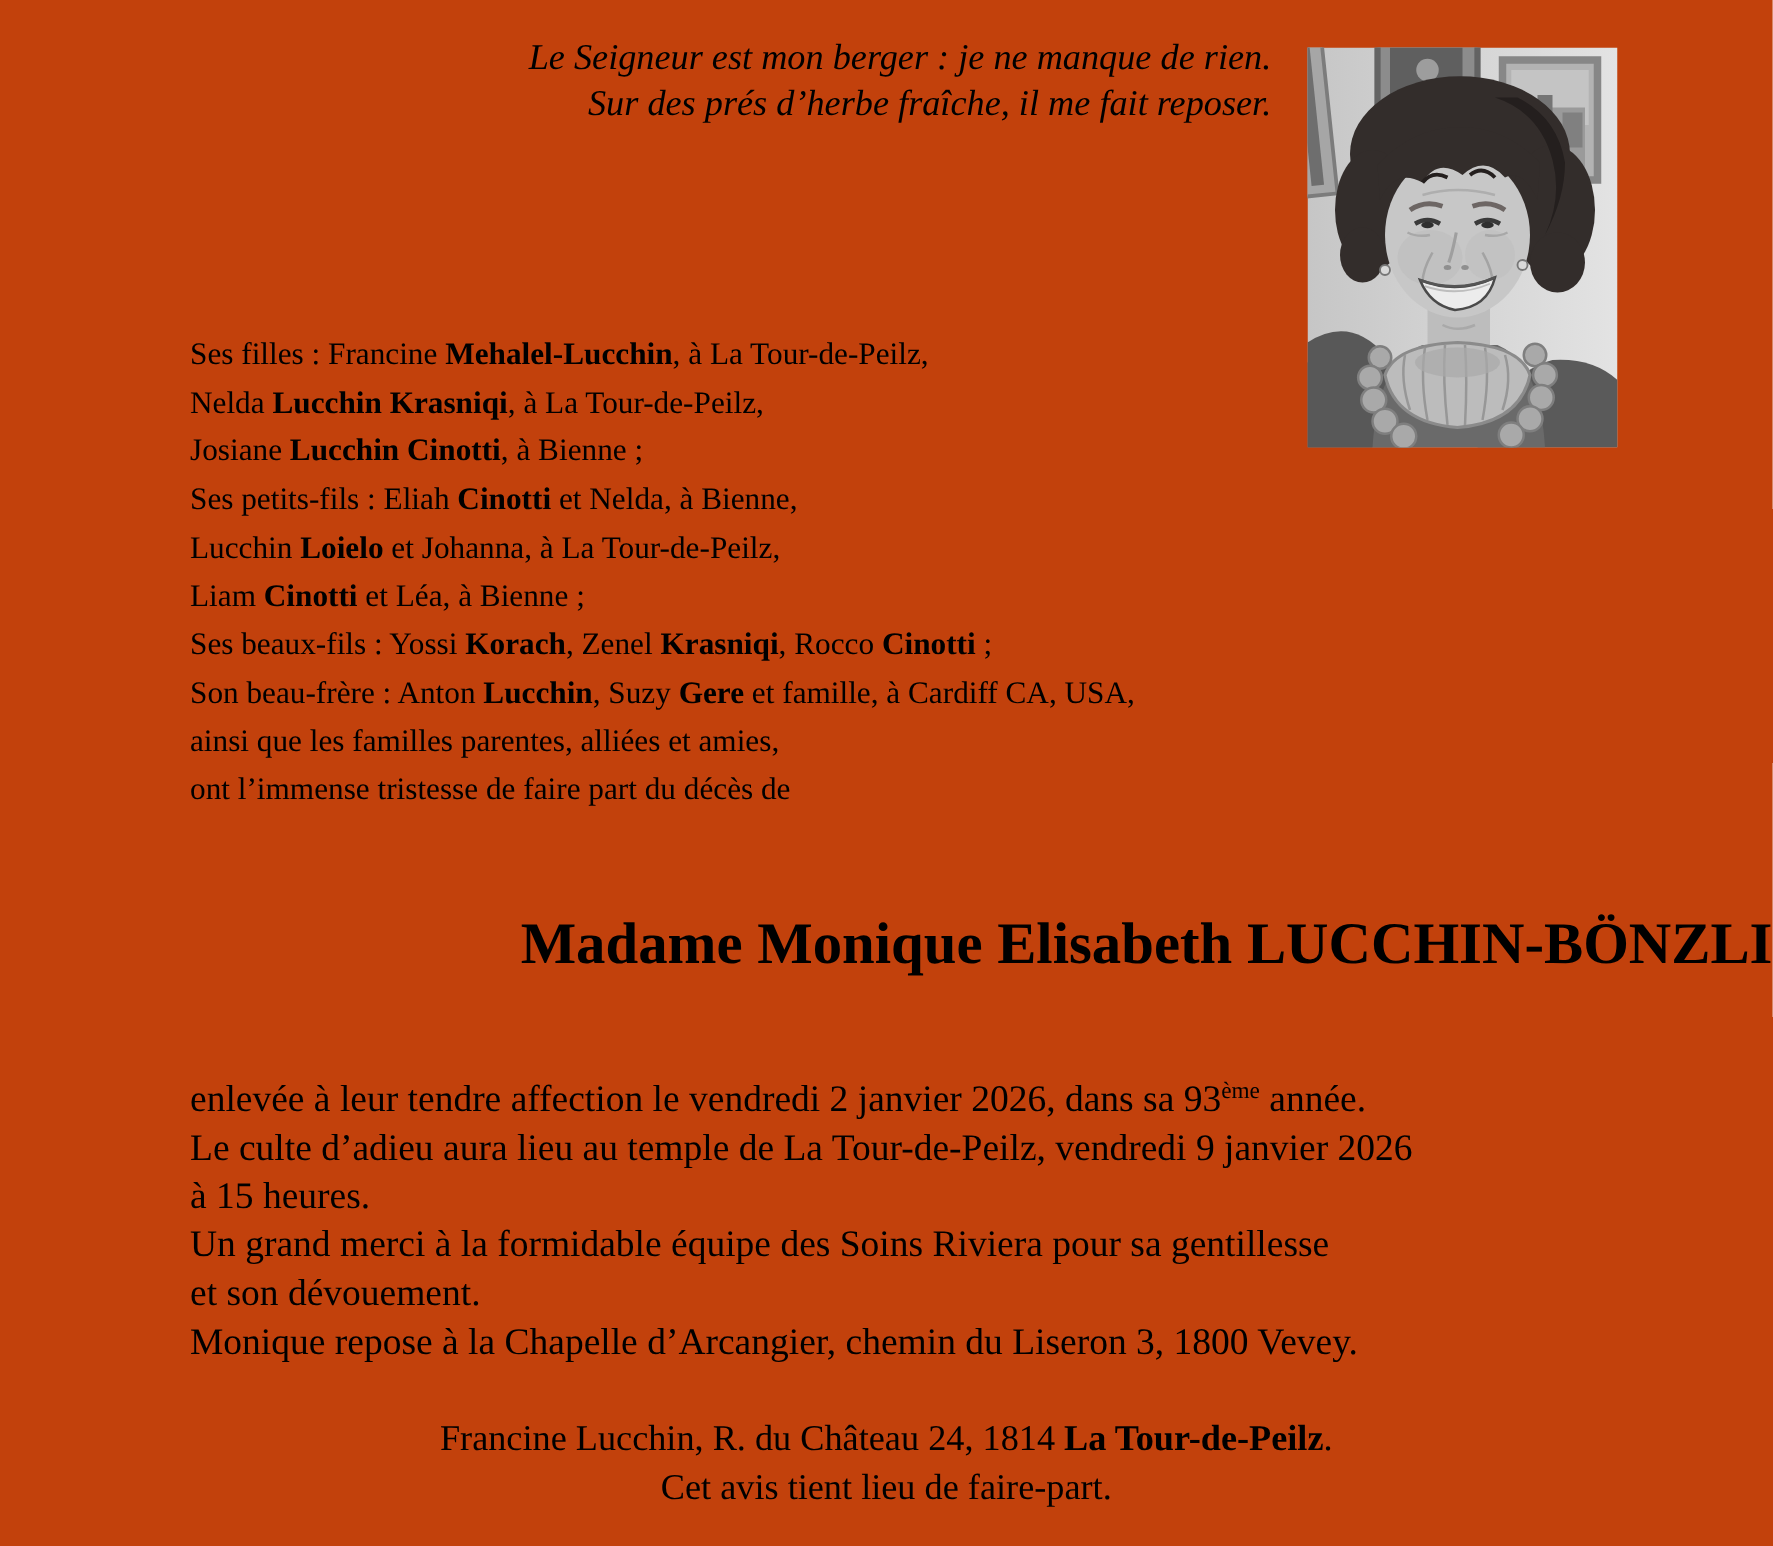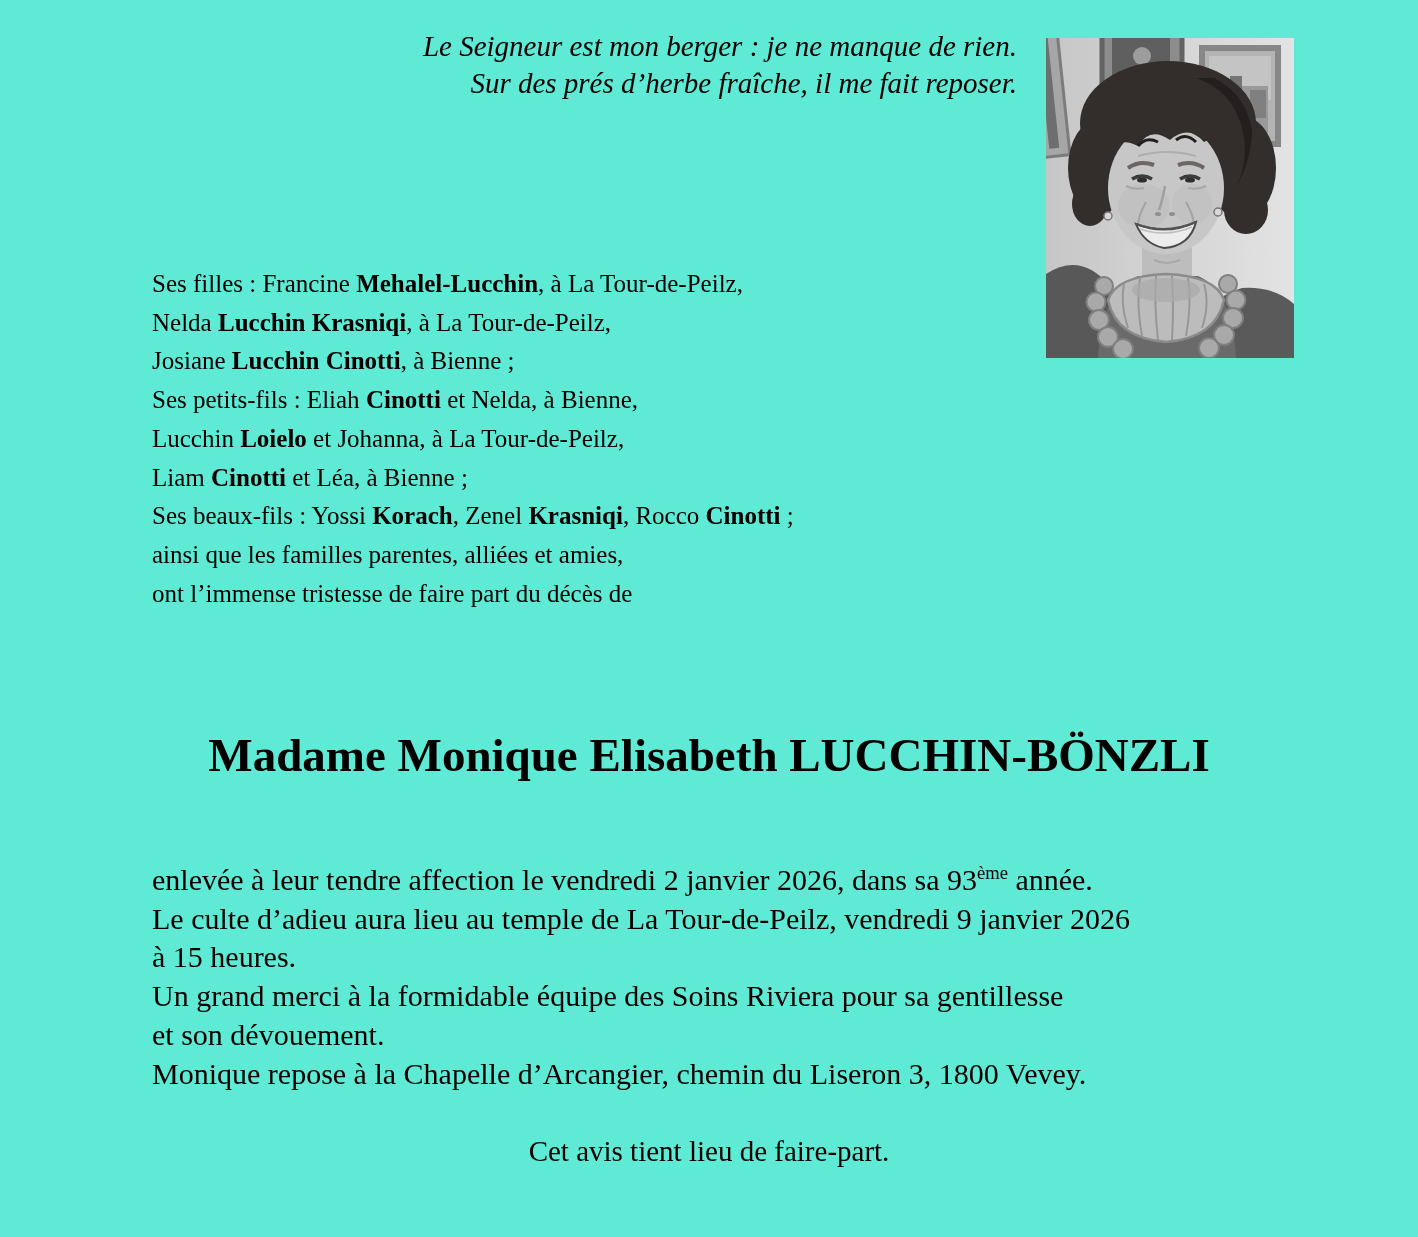--- a/index.html
+++ b/index.html
@@ -1,36 +1,36 @@
 <!DOCTYPE html>
 <html><head>
 <meta charset="utf-8">
 <style>
   html,body{margin:0;padding:0;}
   body{
     width:1418px;height:1237px;background:#ffffff;
     font-family:"Liberation Serif", serif;color:#000;
     position:relative;overflow:hidden;
   }
-  .page{position:absolute;left:0;top:0;width:1418px;height:1237px;background:#5eead4;}
+  .page{position:absolute;left:0;top:0;width:1418px;height:1237px;background:#c2410c;}
   .quote{
     position:absolute;left:300px;top:28px;width:717px;
     text-align:right;font-style:italic;font-size:29px;line-height:37px;
   }
   .photo{
     position:absolute;left:1046px;top:38px;width:248px;height:320px;
   }
   .photo svg{display:block;}
   .family{
     position:absolute;left:152px;top:265px;width:1114px;
     font-size:25px;line-height:38.7px;
   }
   .name-title{
     position:absolute;left:0;top:725px;width:1418px;
-    text-align:center;font-size:47px;font-weight:bold;line-height:60px;
+    text-align:right;font-size:47px;font-weight:bold;line-height:60px;
   }
   .details{
     position:absolute;left:152px;top:861px;width:1114px;
     font-size:30px;line-height:38.7px;
   }
   .closing{
     position:absolute;left:152px;top:1132px;width:1114px;
     text-align:center;font-size:29px;line-height:38.7px;
   }
   .line{white-space:nowrap;}
@@ -149,32 +149,34 @@
   </div>
 
   <div class="family">
       <div class="line"><span>Ses filles : Francine </span><b>Mehalel-Lucchin</b><span>, à La Tour-de-Peilz,</span></div>
       <div class="line"><span>Nelda </span><b>Lucchin Krasniqi</b><span>, à La Tour-de-Peilz,</span></div>
       <div class="line"><span>Josiane </span><b>Lucchin Cinotti</b><span>, à Bienne ;</span></div>
       <div class="line"><span>Ses petits-fils : Eliah </span><b>Cinotti</b><span> et Nelda, à Bienne,</span></div>
       <div class="line"><span>Lucchin </span><b>Loielo</b><span> et Johanna, à La Tour-de-Peilz,</span></div>
       <div class="line"><span>Liam </span><b>Cinotti</b><span> et Léa, à Bienne ;</span></div>
       <div class="line"><span>Ses beaux-fils : Yossi </span><b>Korach</b><span>, Zenel </span><b>Krasniqi</b><span>, Rocco </span><b>Cinotti</b><span> ;</span></div>
+      <div class="line"><span>Son beau-frère : Anton </span><b>Lucchin</b><span>, Suzy </span><b>Gere</b><span> et famille, à Cardiff CA, USA,</span></div>
       <div class="line"><span>ainsi que les familles parentes, alliées et amies,</span></div>
       <div class="line"><span>ont l’immense tristesse de faire part du décès de</span></div>
     </div>
 
   <h1 class="name-title" style="margin:0;">Madame Monique Elisabeth LUCCHIN-BÖNZLI</h1>
 
   <div class="details">
       <div class="line"><span>enlevée à leur tendre affection le vendredi 2 janvier 2026, dans sa 93</span><sup>ème</sup><span> année.</span></div>
       <div class="line"><span>Le culte d’adieu aura lieu au temple de La Tour-de-Peilz, vendredi 9 janvier 2026</span></div>
       <div class="line"><span>à 15 heures.</span></div>
       <div class="line"><span>Un grand merci à la formidable équipe des Soins Riviera pour sa gentillesse</span></div>
       <div class="line"><span>et son dévouement.</span></div>
       <div class="line"><span>Monique repose à la Chapelle d’Arcangier, chemin du Liseron 3, 1800 Vevey.</span></div>
     </div>
 
   <div class="closing">
+      <div class="line"><span>Francine Lucchin, R. du Château 24, 1814 </span><b>La Tour-de-Peilz</b><span>.</span></div>
       <div class="line"><span>Cet avis tient lieu de faire-part.</span></div>
     </div>
 
 </div>
 
 </body></html>

